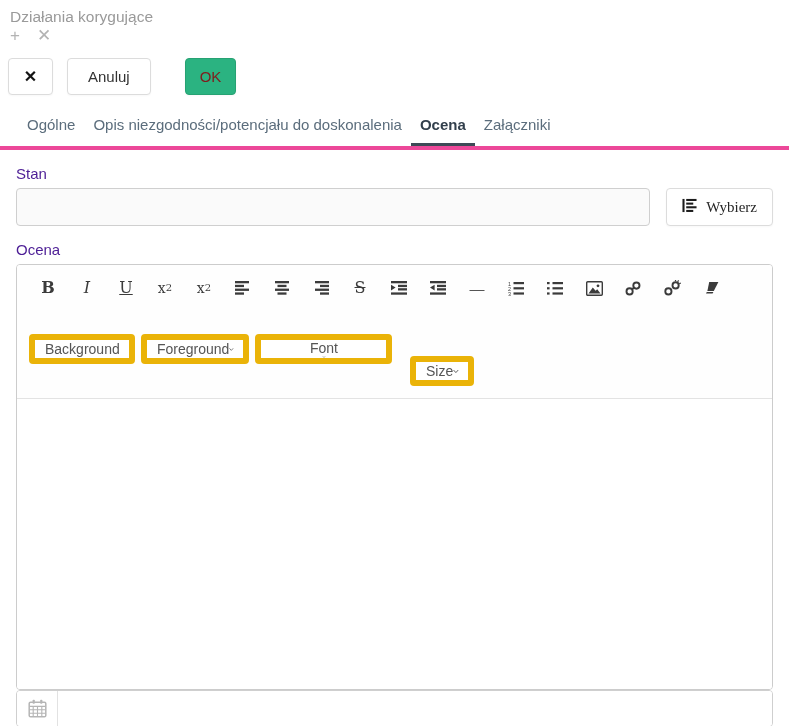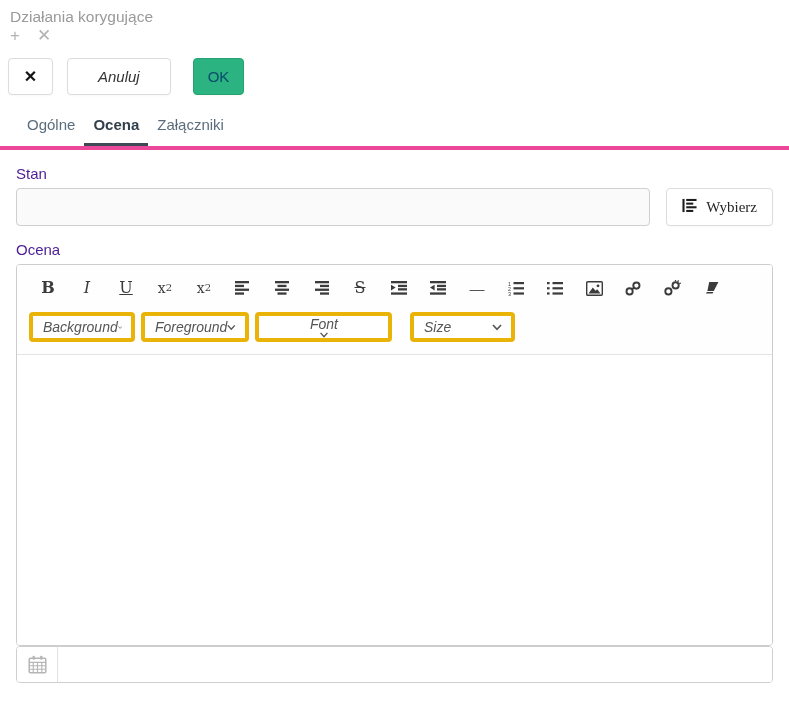--- a/index.html
+++ b/index.html
@@ -19,22 +19,22 @@
   .win-controls span { color: #b3b3b3; font-size: 17px; line-height: 17px; cursor: pointer; font-weight: 300; }
 
   
   .actions { display: flex; align-items: center; gap: 14px; padding: 14px 8px 0 8px; }
   .btn {
     height: 37px; border: 1px solid #dcdcdc; border-radius: 4px; background: #fff;
     font-size: 15px; color: #333; display: flex; align-items: center; justify-content: center;
     box-shadow: 0 1px 2px rgba(0,0,0,0.03); cursor: pointer; font-family: inherit;
   }
   .btn-close { width: 45px; font-weight: 700; color: #141414; font-size: 16px; }
-  .btn-cancel { padding: 0 30px; font-style: italic; }
-  .btn-ok { margin-left: 8px; padding: 8px 14px; background: #2bb381; border-color: #27a273; color: #0c4a6e; }
+  .btn-cancel { padding: 0 20px; }
+  .btn-ok { margin-left: 20px; padding: 8px 14px; background: #2bb381; border-color: #27a273; color: #7f1d1d; }
 
   
   .tabs { display: flex; margin-top: 21px; border-bottom: 4px solid #ec4899; padding: 0 18px; }
   .tab { padding: 0 9px 10px; font-size: 15px; color: #5b6d7c; border-bottom: 3px solid transparent; cursor: pointer; white-space: nowrap; }
   .tab.active { color: #323f4c; font-weight: 700; border-bottom-color: #3d4a56; }
 
   
   .main { padding: 0 16px; }
   .field-label { margin: 15px 0 6px; font-size: 15px; color: #4c1d95; }
   .stan-row { display: flex; gap: 16px; }
@@ -59,24 +59,24 @@
   .tb-underline { text-decoration: underline; }
   .tb-strike { text-decoration: line-through; }
   .tb-script { font-family: "DejaVu Serif", serif; font-size: 14px; line-height: 1; }
   .tb-script sub, .tb-script sup { font-size: 10px; }
   .tb-hr { color: #555; font-size: 15px; }
   .tb-btn svg { display: block; }
 
   .tb-row2 { display: flex; align-items: center; gap: 6px; margin-top: 13px; }
   .select {
     display: flex; align-items: center; justify-content: space-between; height: 30px;
-    border: 4px solid #eab308; border-radius: 4px; background: #fff; color: #555;
-    font-size: 14px; padding: 0 9px 0 10px; cursor: pointer; font-style: italic;
-  }
-  .w-bg { width: 106px; } .w-fg { width: 108px; } .w-font { width: 137px; flex-direction: column; } .w-size { width: 105px; margin-left: 12px; }
+    border: 6px solid #eab308; border-radius: 4px; background: #fff; color: #555;
+    font-size: 14px; padding: 0 9px 0 10px; cursor: pointer;
+  }
+  .w-bg { width: 106px; } .w-fg { width: 108px; } .w-font { width: 137px; flex-direction: column; } .w-size { width: 64px; margin-left: 12px; margin-top: 44px; }
 
   .editor-content { height: 290px; background: #fff; cursor: text; }
 
   
   .date-group { display: flex; align-items: stretch; height: 37px; border: 1px solid #cfcfcf; border-radius: 4px; overflow: hidden; }
   .date-addon { width: 41px; display: flex; align-items: center; justify-content: center; border-right: 1px solid #e2e2e2; background: #fff; cursor: pointer; }
   .date-input { flex: 1; border: none; outline: none; font: inherit; padding: 0 10px; color: #333; background: #fff; }
 </style>
 </head>
 <body>
@@ -90,20 +90,21 @@
 </div>
 
 <div class="actions">
   <button class="btn btn-close">✕</button>
   <button class="btn btn-cancel">Anuluj</button>
   <button class="btn btn-ok">OK</button>
 </div>
 
 <div class="tabs">
   <div class="tab">Ogólne</div>
+  <div class="tab">Opis niezgodności/potencjału do doskonalenia</div>
   <div class="tab active">Ocena</div>
   <div class="tab">Załączniki</div>
 </div>
 
 <div class="main">
 
   <div class="field-label">Stan</div>
   <div class="stan-row">
     <input class="text-input" type="text" value="" style="">
     <button class="btn-choose">

